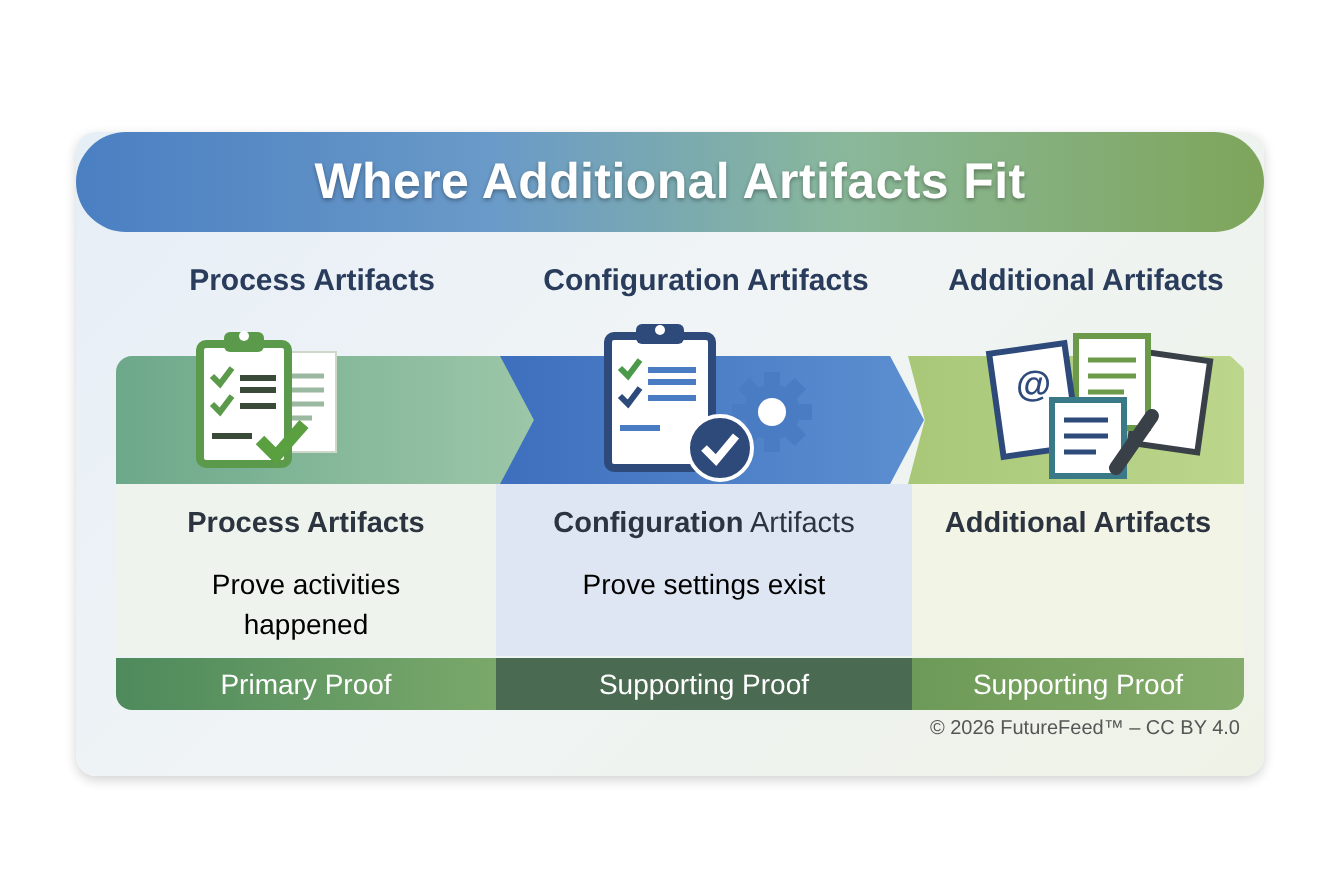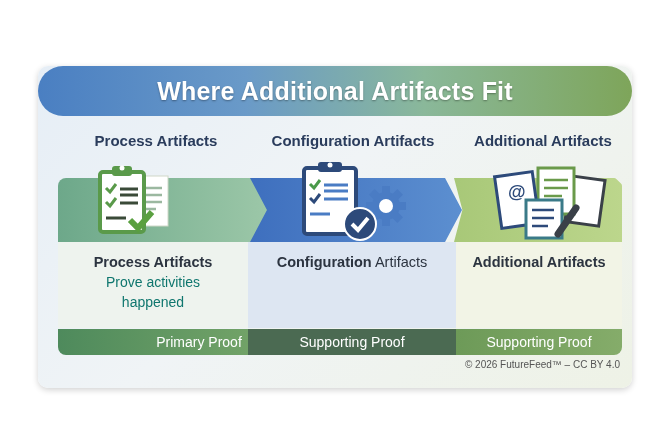--- a/index.html
+++ b/index.html
@@ -15,24 +15,24 @@
   .band{position:absolute;top:112px;height:64px;}
   .band1{left:20px;width:210px;background:linear-gradient(90deg,#6da88a,#9cc7a8);border-radius:8px 0 0 0;}
   .band2{left:212px;width:212px;background:linear-gradient(90deg,#3e6fbe,#5c8fd0);clip-path:polygon(0 0,92% 0,100% 50%,92% 100%,0 100%,8% 50%);}
   .band3{left:416px;width:168px;background:linear-gradient(90deg,#a8c878,#bcd68c);clip-path:polygon(0 0,96% 0,100% 10%,100% 100%,0 100%,5% 50%);border-radius:0 8px 0 0;}
   .panel{position:absolute;top:176px;height:86px;text-align:center;}
   .p1{left:20px;width:190px;background:#eef3ee;}
   .p2{left:210px;width:208px;background:#dde6f2;}
   .p3{left:418px;width:166px;background:#f2f4e6;}
   .p-title{font-size:14.5px;font-weight:bold;color:#2c3440;margin-top:12px;}
   .p-title .norm{font-weight:normal;}
-  .p-desc{font-size:14px;color:#0f766e;margin-top:2px;line-height:20px;}
+  .p-desc{font-size:14px;color:#000000;margin-top:12px;line-height:20px;}
   .p3 .p-desc{font-size:12.5px;}
   .foot{position:absolute;top:263px;height:26px;display:flex;align-items:center;justify-content:center;color:#fff;font-size:14px;}
-  .f1{left:20px;width:190px;background:linear-gradient(90deg,#4e8a5c,#7aa86a);border-radius:0 0 0 8px;padding-left:46px;}
+  .f1{left:20px;width:190px;background:linear-gradient(90deg,#4e8a5c,#7aa86a);border-radius:0 0 0 8px;}
   .f2{left:210px;width:208px;background:#4b6a52;}
   .f3{left:418px;width:166px;background:linear-gradient(90deg,#6d9a58,#85ac6a);border-radius:0 0 8px 0;}
   .copyright{position:absolute;right:12px;bottom:18px;font-size:10px;color:#555;}
   .icon{position:absolute;}
 </style>
 </head>
 <body>
 
 <div class="card">
   <div class="banner">
@@ -119,20 +119,21 @@
       </g>
     <line x1="66" y1="68" x2="84" y2="42" stroke="#3a4048" stroke-width="7" stroke-linecap="round"></line>
   </svg>
 
   <div class="panel p1">
     <div class="p-title">Process Artifacts</div>
     <div class="p-desc" style="padding:0 30px;">Prove activities happened</div>
   </div>
   <div class="panel p2">
     <div class="p-title"><span>Configuration</span><span class="norm"> Artifacts</span></div>
+    <div class="p-desc">Prove settings exist</div>
   </div>
   <div class="panel p3">
     <div class="p-title">Additional Artifacts</div>
   </div>
 
   <div class="foot f1">Primary Proof</div>
   <div class="foot f2">Supporting Proof</div>
   <div class="foot f3">Supporting Proof</div>
 
   <div class="copyright">© 2026 FutureFeed™ – CC BY 4.0</div>

